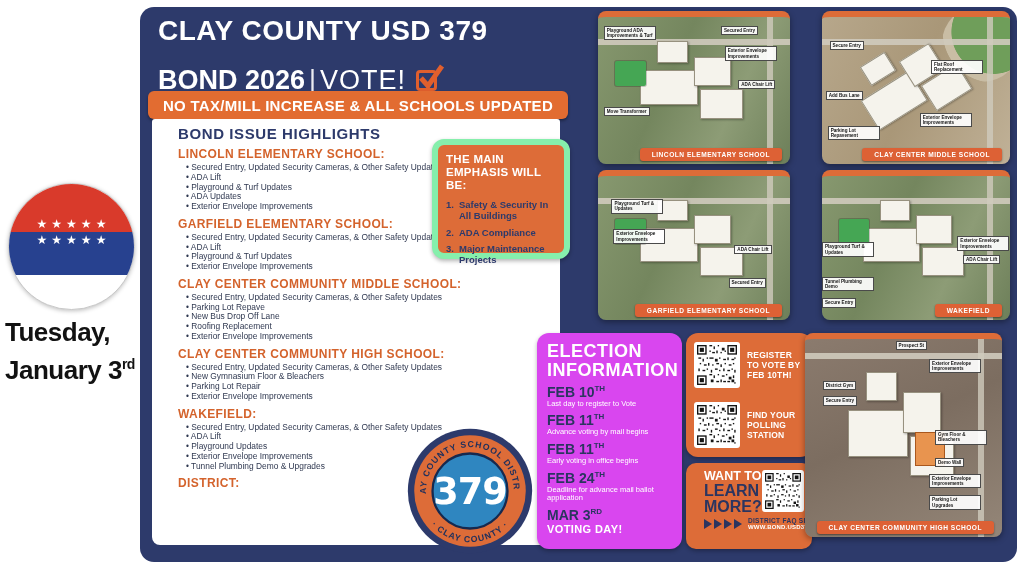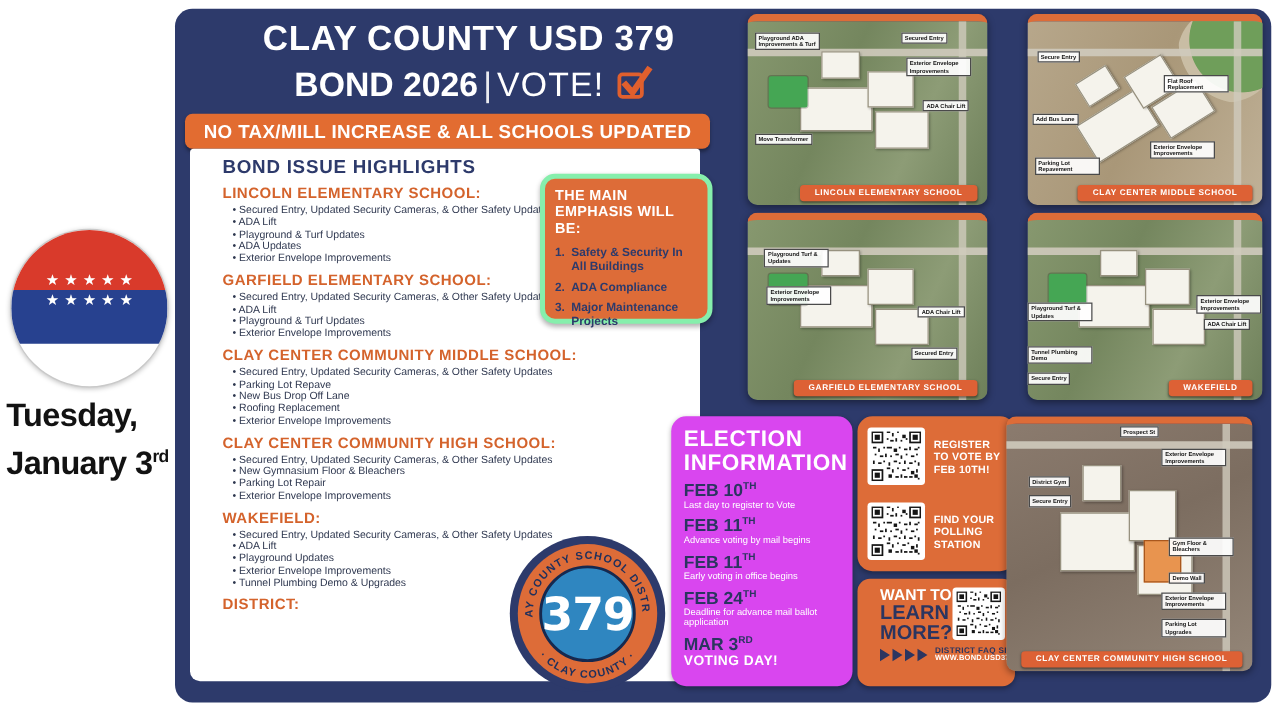--- a/index.html
+++ b/index.html
@@ -14,41 +14,41 @@
   .band.mid{height:36px;background:#fdfdfb;align-items:center}
   .band.blue{height:43px;background:#27418f;align-items:flex-start;padding-top:2px}
   .stars{font-family:"DejaVu Sans",sans-serif;color:#fff;font-size:12px;letter-spacing:4px;text-indent:4px;line-height:1}
   .vote-word{font-weight:bold;font-size:31px;letter-spacing:1px;color:#0d0d0d;line-height:1}
   .vote-date{position:absolute;left:5px;top:314px;width:136px;color:#121212;font-weight:bold;font-size:26px;line-height:1.45;letter-spacing:-0.5px}
   .vote-date sup{font-size:14px;vertical-align:super}
 
   
   .panel{position:absolute;left:140px;top:7px;width:877px;height:555px;background:#2d3a6b;border-radius:14px}
 
-  .title{position:absolute;left:18px;top:8px;width:434px;text-align:center;color:#fff}
+  .title{position:absolute;left:18px;top:8px;width:434px;text-align:left;color:#fff}
   .title .t1{font-size:28px;font-weight:bold;letter-spacing:.5px}
-  .title .t2{font-size:27px;margin-top:6px}
+  .title .t2{font-size:27px;margin-top:18px}
   .title .t2 .b{font-weight:bold}
   .title .t2 .sep{font-weight:normal;opacity:.9;padding:0 4px}
   .title .t2 .v{font-weight:normal;letter-spacing:1px}
   .checkbox{display:inline-block;width:21px;height:21px;border:3px solid #e05f2d;border-radius:4px;margin-left:10px;position:relative;vertical-align:-2px}
   .checkbox svg{position:absolute;left:-2px;top:-8px;width:26px;height:26px;overflow:visible}
 
   .banner{position:absolute;left:8px;top:84px;width:420px;height:28px;background:#e26c31;border-radius:6px;color:#fff;font-weight:bold;font-size:15px;letter-spacing:.3px;display:flex;align-items:center;justify-content:center;box-shadow:0 2px 3px rgba(0,0,0,.35)}
 
   
   .highlights{position:absolute;left:12px;top:112px;width:408px;height:426px;background:#ffffff;border-radius:3px 3px 8px 8px;padding:6px 8px 4px 26px;overflow:hidden}
   .highlights h2{color:#2d3a6b;font-size:15px;font-weight:bold;letter-spacing:.6px}
   .school-name{color:#d4632c;font-size:12px;font-weight:bold;letter-spacing:.4px;margin:5px 0 2px}
   .bullet{font-size:8.4px;line-height:1.16;color:#2f3850;padding-left:8px;position:relative}
   .bullet .bt::before{content:"•  "}
   .bullet .sub{padding-left:10px}
 
   
-  .emphasis{position:absolute;left:292px;top:132px;width:138px;height:120px;background:#dd6c38;border:4px solid #86efac;border-radius:12px;padding:8px 8px;z-index:5;box-shadow:0 2px 4px rgba(0,0,0,.3)}
+  .emphasis{position:absolute;left:292px;top:132px;width:138px;height:120px;background:#dd6c38;border:6px solid #86efac;border-radius:12px;padding:8px 8px;z-index:5;box-shadow:0 2px 4px rgba(0,0,0,.3)}
   .emphasis .em-title{color:#fff;font-weight:bold;font-size:11.5px;line-height:1.15;letter-spacing:.3px}
   .em-list{counter-reset:em;margin-top:7px}
   .em-item{color:#2d3a6b;font-weight:bold;font-size:9.5px;line-height:1.15;margin-bottom:6px;padding-left:13px;position:relative}
   .em-item::before{counter-increment:em;content:counter(em) ".";position:absolute;left:0}
 
   
   .election{position:absolute;left:397px;top:326px;width:145px;height:216px;background:#d946ef;border-radius:12px;padding:9px 10px;z-index:6;box-shadow:0 2px 4px rgba(0,0,0,.3)}
   .e-title{color:#fff;font-weight:bold;font-size:18px;line-height:1.05;letter-spacing:.5px}
   .ee{margin-top:5px}
   .ee-d{color:#2b3560;font-weight:bold;font-size:14px;line-height:1}

